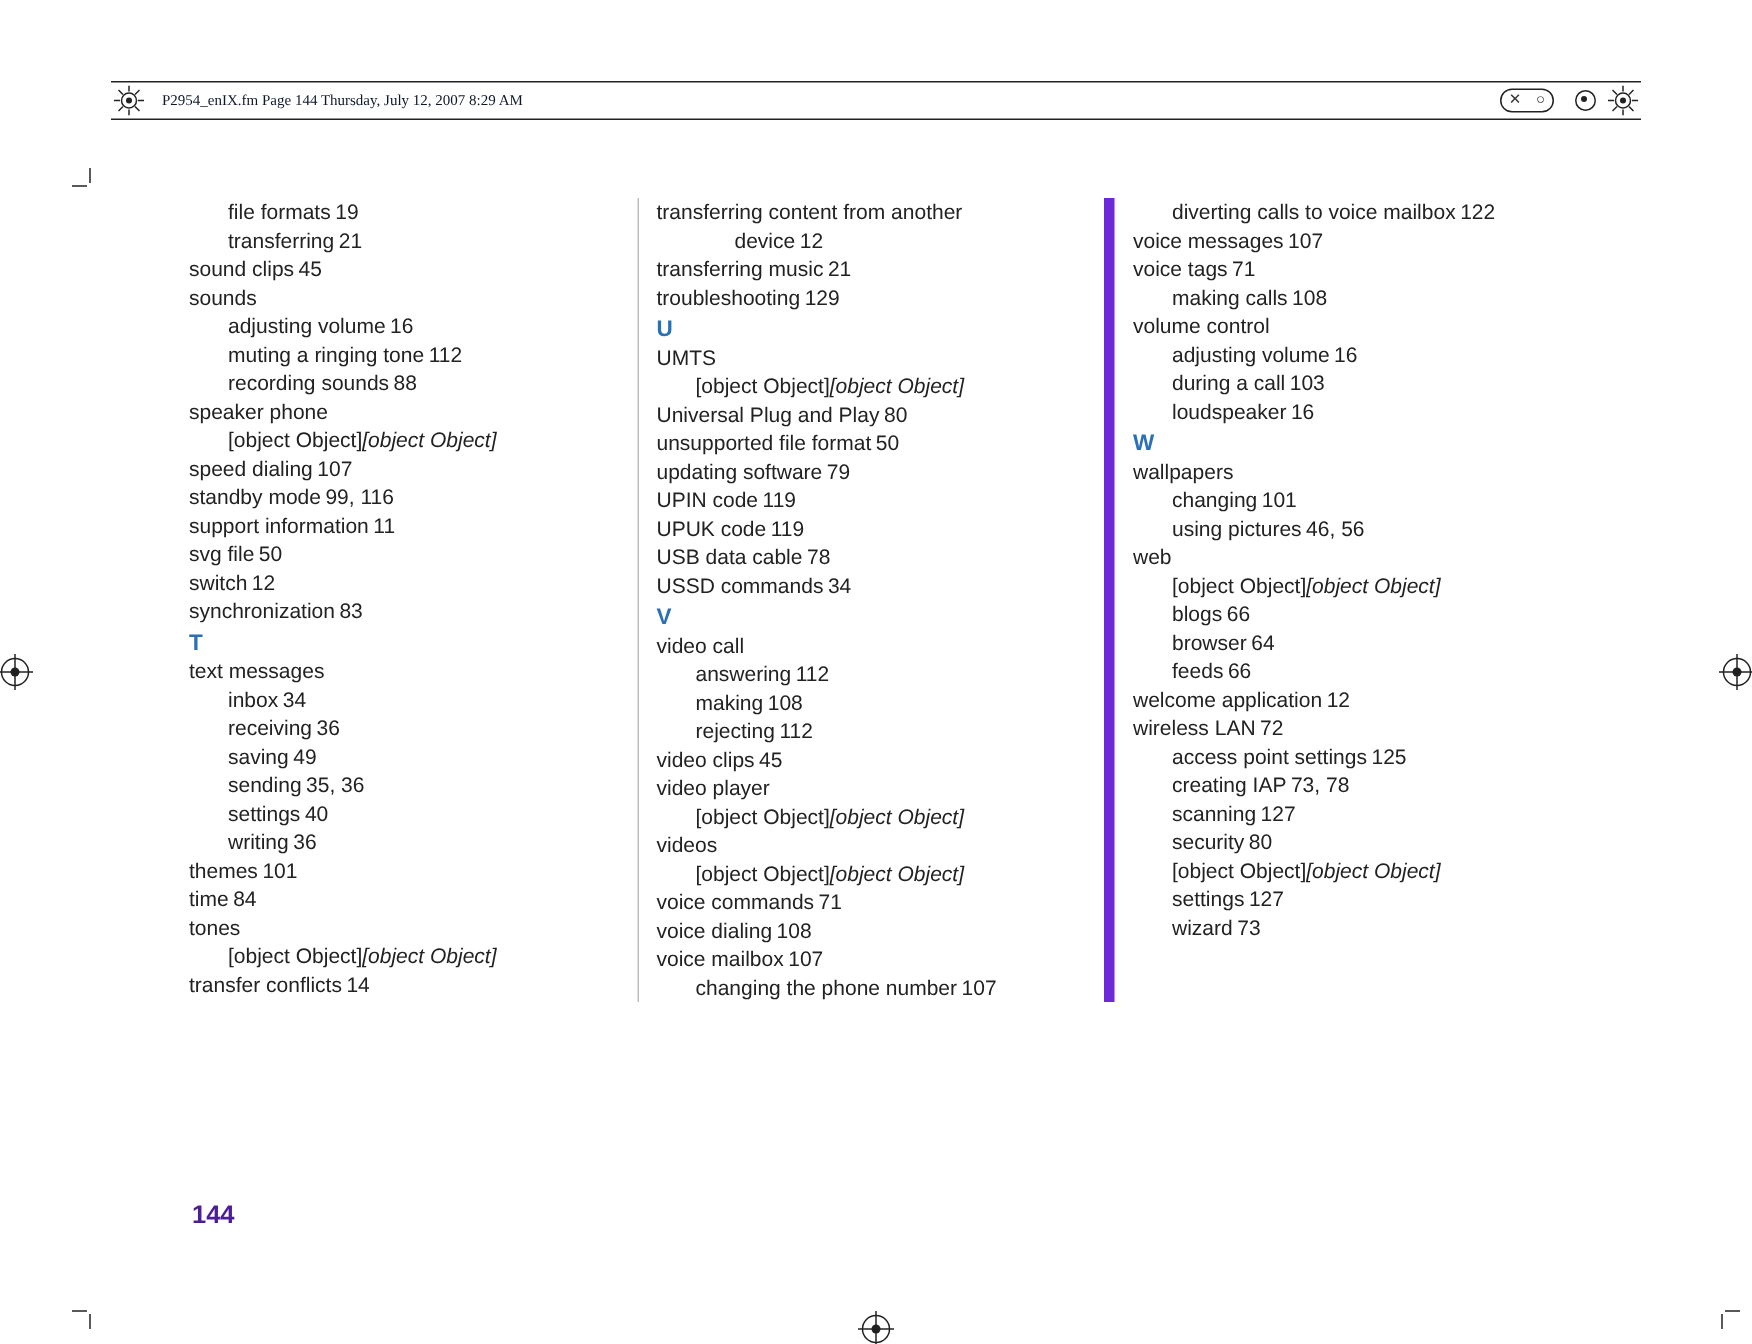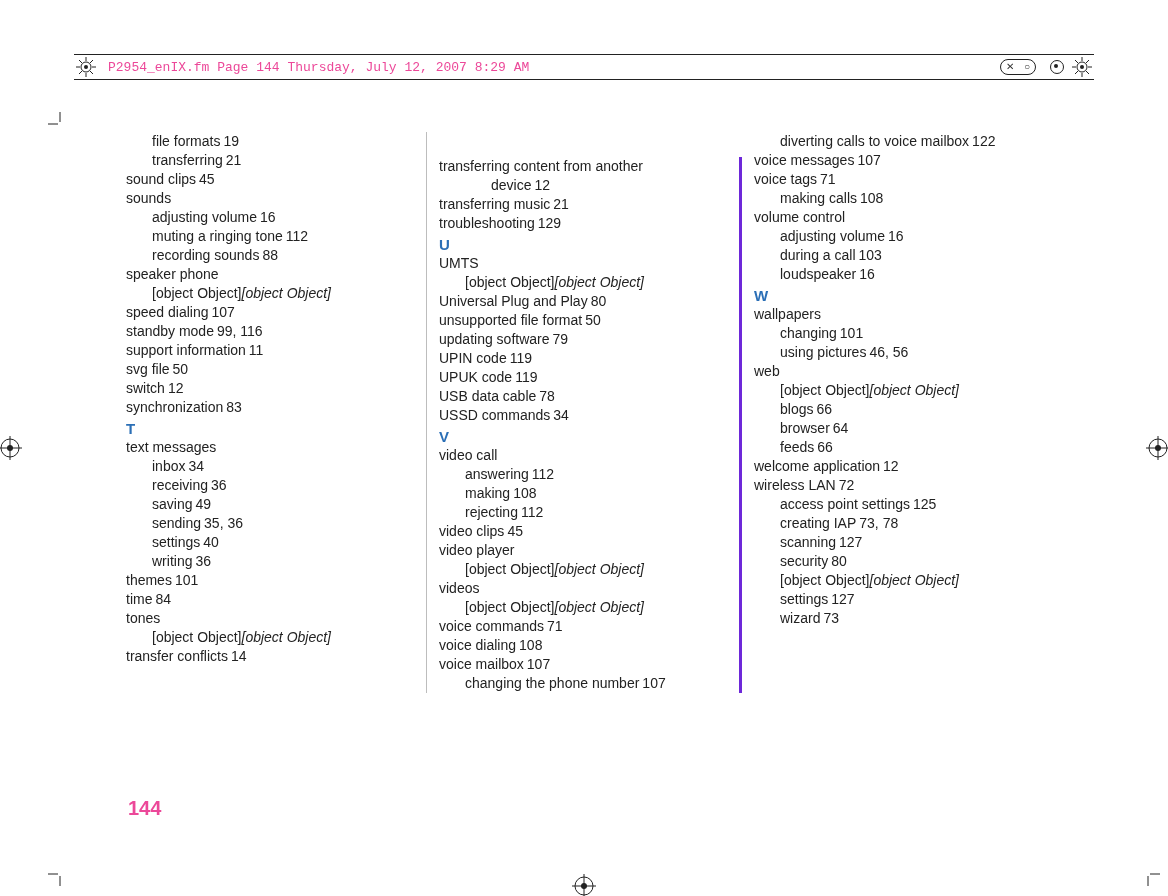--- a/index.html
+++ b/index.html
@@ -53,42 +53,42 @@
     border:1px solid #222;
     display:inline-block;
     margin: 0 6px;
     position:relative;
   }
   .header-dot::after{
     content:""; position:absolute; left:3px; top:3px; width:4px; height:4px;
     border-radius:50%; background:#222;
   }
   .header-label {
-    font-size: 13px;
+    font-size: 10px;
     padding-left: 10px;
-    color:#ec4899;
-    font-family: Liberation Mono, monospace;
+    color:#0f172a;
+    font-family: Liberation Serif, serif;
   }
   .header-spacer { flex: 1; }
   .header-xo {
     width: 34px; height:14px;
     border:1px solid #222;
     border-radius: 8px;
     display:flex; align-items:center; justify-content:space-around;
     margin-right: 8px;
   }
   .header-xo span { font-size:10px; line-height:10px; }
 
   .page-num {
     position:absolute;
     left: 128px;
     bottom: 76px;
-    font-size: 20px;
+    font-size: 17px;
     font-weight: 600;
-    color:#ec4899;
+    color:#4c1d95;
   }
 
   .page {
     position: absolute;
     top: 132px;
     left: 126px;
     width: 920px;
     display: flex;
     gap: 12px;
   }
@@ -96,23 +96,22 @@
     flex: 1 1 0;
     font-size: 14px;
     line-height: 19px;
     color: #222;
   }
   .col1 {
     border-right: 1px solid #bdbdbd;
     padding-right: 8px;
   }
   .col2 {
-    border-right: 3px solid #6d28d9;
+    border-right: 7px solid #6d28d9;
     padding-right: 8px;
-    margin-top: 25px;
   }
   .entry { }
   .sub { padding-left: 26px; }
   .sub2 { padding-left: 52px; }
   .letter {
     color: #2b6fb6;
     font-size: 15px;
     font-weight: 700;
     margin-top: 2px;
   }

